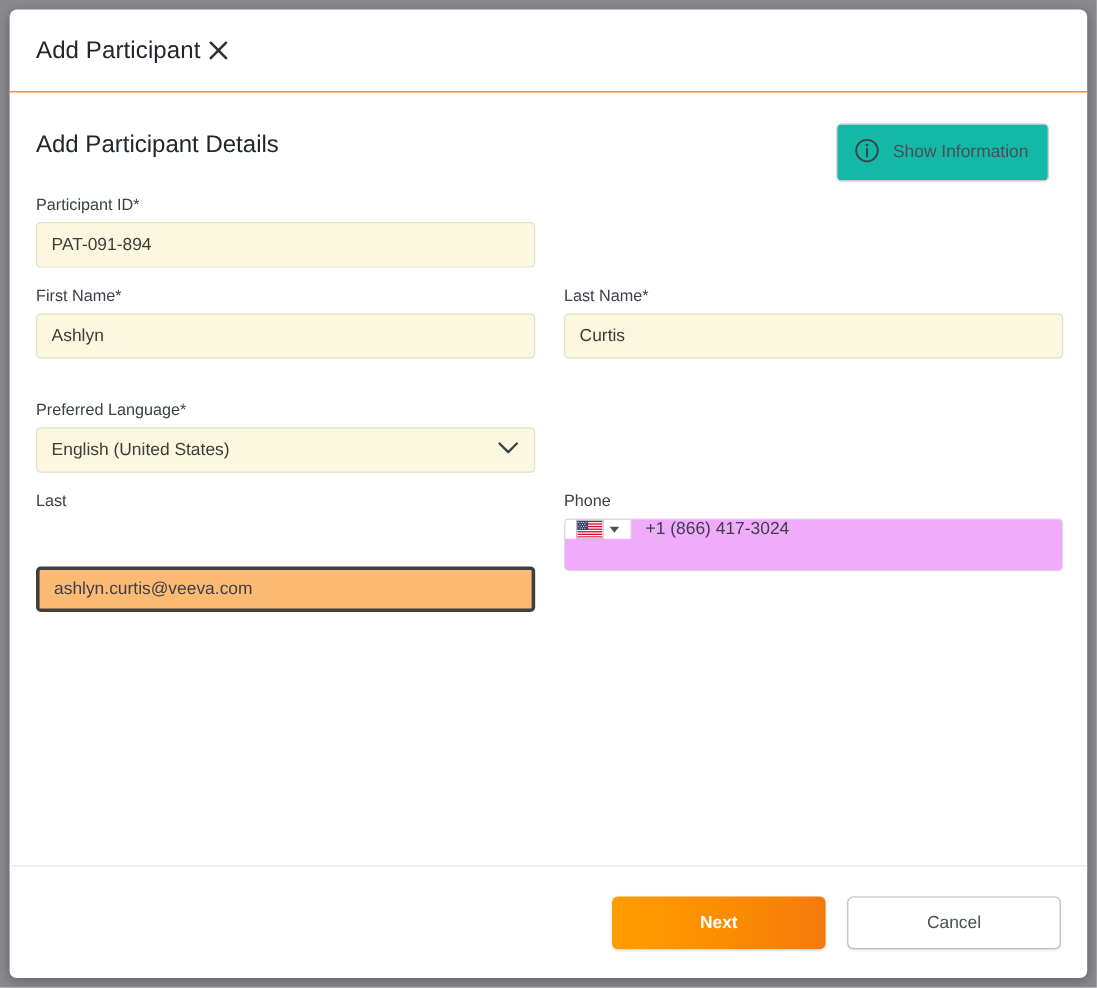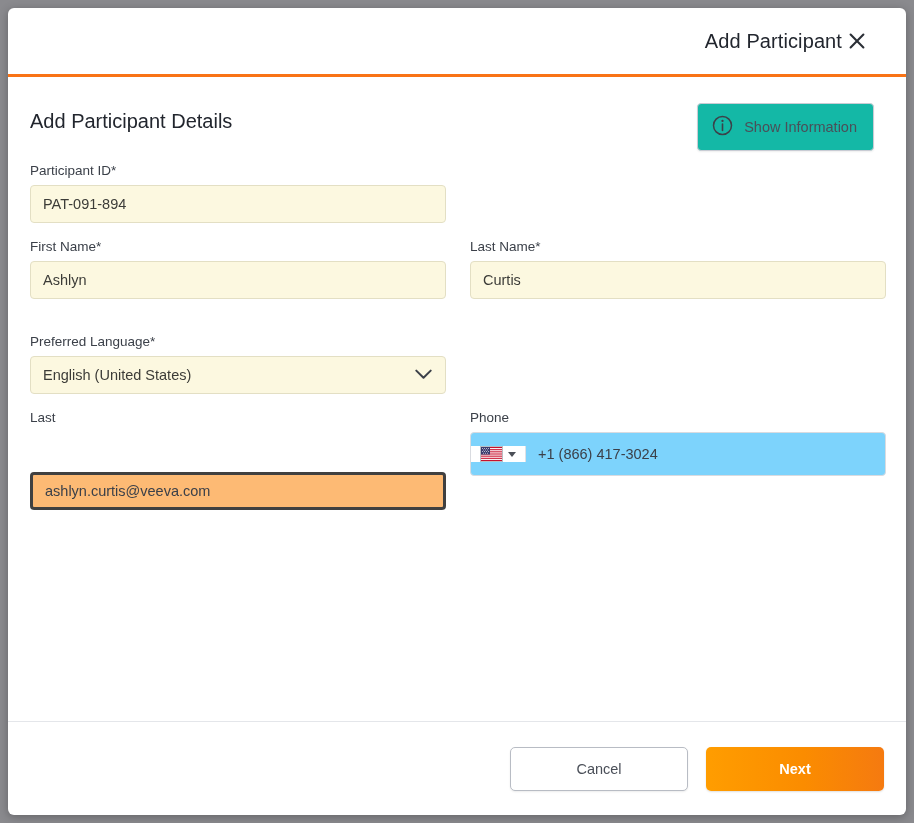--- a/index.html
+++ b/index.html
@@ -26,24 +26,24 @@
     box-shadow: 0 2px 10px rgba(0,0,0,0.28);
     display: flex;
     flex-direction: column;
     overflow: hidden;
   }
 
   
   .modal-header {
     height: 69px;
     min-height: 69px;
-    border-bottom: 3px solid #f97316;
-    display: flex;
-    align-items: center;
-    justify-content: flex-end;
+    border-bottom: 1px solid #f97316;
+    display: flex;
+    align-items: center;
+    justify-content: flex-start;
     padding: 0 22px 0 22px;
     box-sizing: border-box;
   }
   .modal-title {
     font-size: 20px;
     color: #22262e;
     letter-spacing: 0.1px;
   }
   .close-btn {
     width: 30px;
@@ -160,25 +160,25 @@
     position: absolute;
     right: 14px;
     top: 50%;
     transform: translateY(-50%);
     pointer-events: none;
   }
 
   
   .phone-wrap {
     display: flex;
-    align-items: center;
+    align-items: flex-start;
     height: 42px;
     border: 1px solid #d9dbe0;
     border-radius: 4px;
-    background: #7dd3fc;
+    background: #f0abfc;
     overflow: hidden;
   }
   .phone-country {
     width: 54px;
     flex: 0 0 54px;
     display: flex;
     align-items: center;
     justify-content: center;
     gap: 5px;
     border-right: 1px solid #dfe1e6;
@@ -359,17 +359,17 @@
             </div>
             <input class="phone-input" type="text" value="+1 (866) 417-3024" style="">
           </div>
         </div>
       </div>
 
     </div>
   </div>
 
   <div class="modal-footer">
+    <button class="btn btn-next">Next</button>
     <button class="btn btn-cancel">Cancel</button>
-    <button class="btn btn-next">Next</button>
   </div>
 
 </div>
 
 </body></html>

